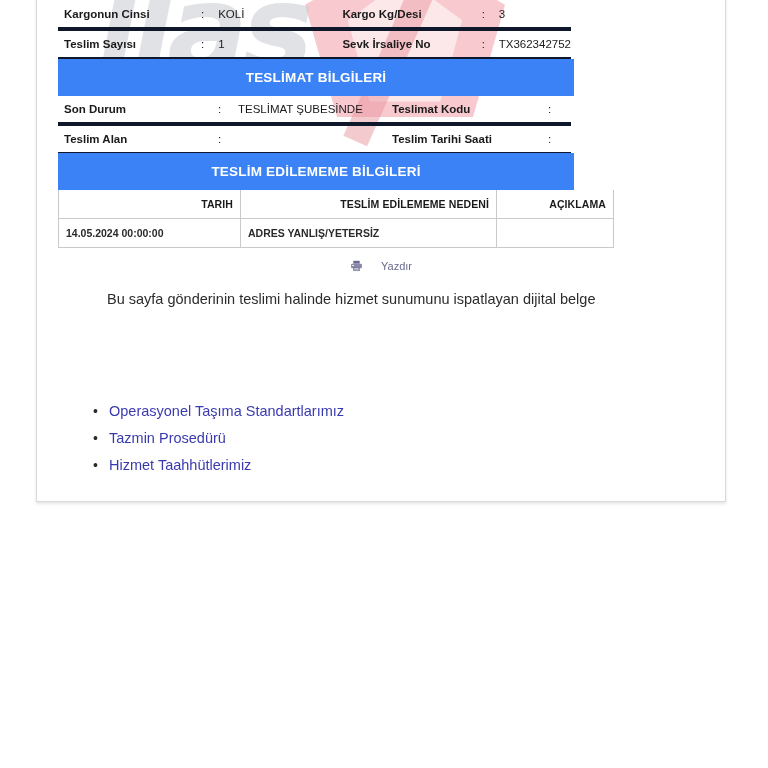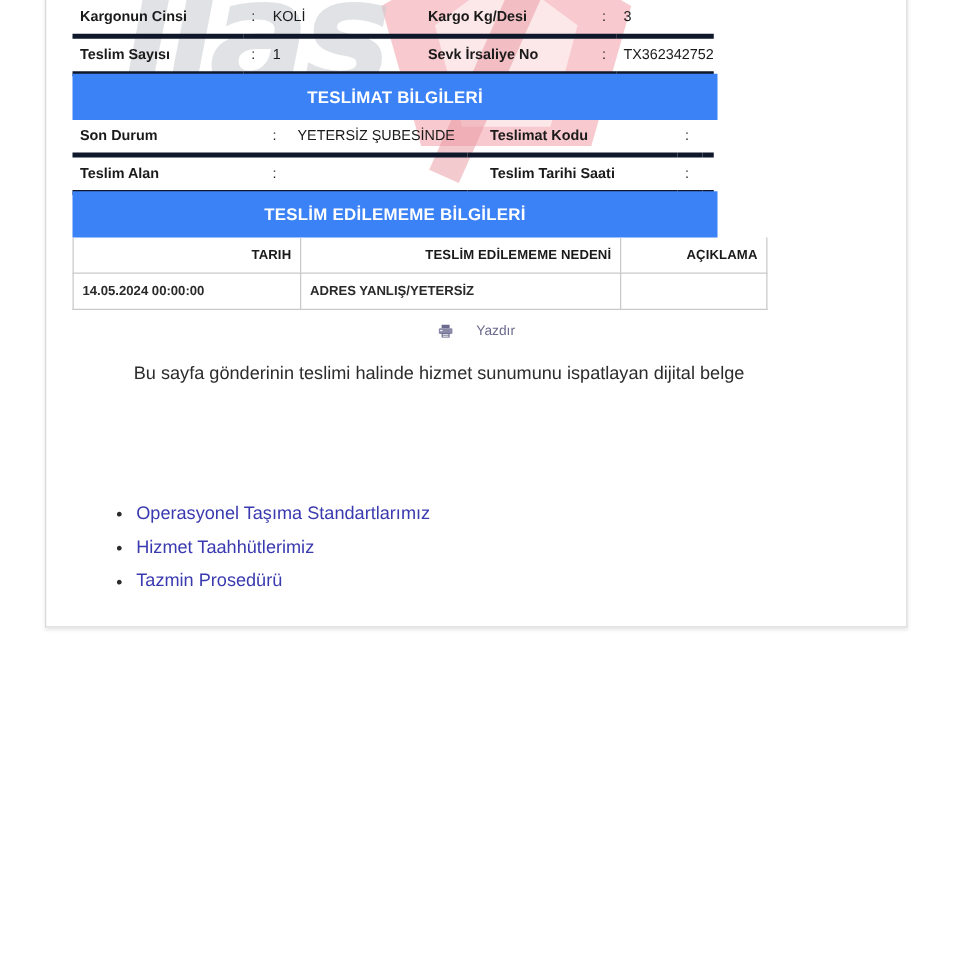--- a/index.html
+++ b/index.html
@@ -261,21 +261,21 @@
       </tbody>
     </table>
 
     <div class="section-bar" style="top:288px;">TESLİMAT BİLGİLERİ</div>
 
     <table class="info-table" style="top:325px;">
       <tbody>
         <tr>
           <td class="c-label">Son Durum</td>
           <td class="c-colon">:</td>
-          <td class="c-value val-red">YETERSİZ ŞUBESİNDE</td>
+          <td class="c-value val-red">TESLİMAT ŞUBESİNDE</td>
           <td class="c-label2">Teslimat Kodu</td>
           <td class="c-colon2">:</td>
           <td class="c-value2"></td>
         </tr>
         <tr>
           <td class="c-label">Teslim Alan</td>
           <td class="c-colon">:</td>
           <td class="c-value"></td>
           <td class="c-label2">Teslim Tarihi Saati</td>
           <td class="c-colon2">:</td>
@@ -321,21 +321,21 @@
 
     <div class="para" style="top:511px;">
       <span class="ln">Bu sayfa gönderinin teslimi halinde hizmet sunumunu ispatlayan dijital belge</span>
     </div>
 
     <ul class="links" style="top:627px;">
       <li>
         <a href="#">Operasyonel Taşıma Standartlarımız</a>
       </li>
       <li>
+        <a href="#">Tazmin Prosedürü</a>
+      </li>
+      <li>
         <a href="#">Hizmet Taahhütlerimiz</a>
       </li>
-      <li>
-        <a href="#">Tazmin Prosedürü</a>
-      </li>
     </ul>
 
   </div>
 </div>
 
 </body></html>

